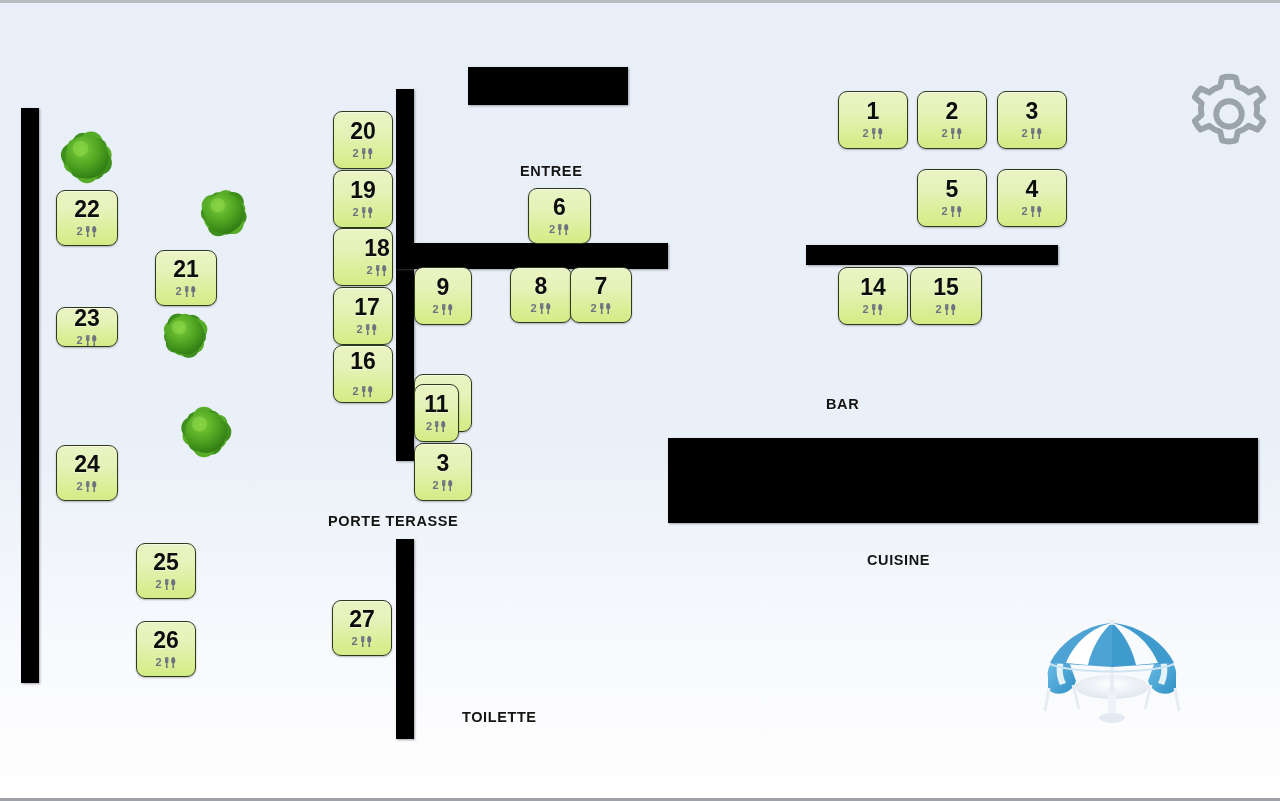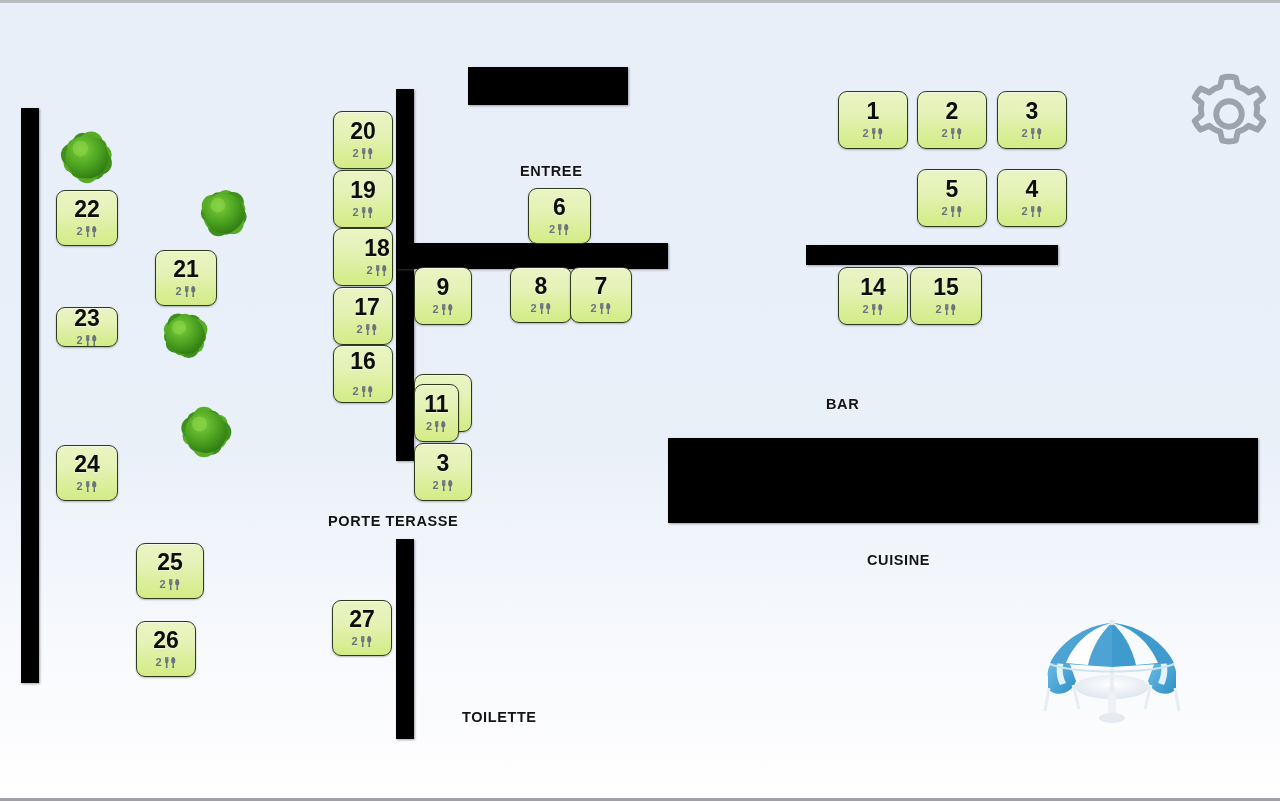--- a/index.html
+++ b/index.html
@@ -598,21 +598,21 @@
                 <rect x="1.2" y="1" width="1.3" height="4.6" rx="0.5"></rect>
                 <rect x="3.4" y="1" width="1.3" height="4.6" rx="0.5"></rect>
                 <rect x="2.3" y="1" width="1.3" height="4.6" rx="0.5"></rect>
                 <path d="M1.2 5.2 h3.5 v1 a1.7 1.7 0 0 1 -1.1 1.6 l0.3 5 h-1.9 l0.3 -5 a1.7 1.7 0 0 1 -1.1 -1.6 z"></path>
                 <path d="M9.6 1 c1.6 0 2.6 1.8 2.6 4 c0 1.7 -0.7 2.8 -1.6 3.1 l0.3 4.7 h-1.9 l0.3 -4.7 c-0.9 -0.3 -1.6 -1.4 -1.6 -3.1 c0 -2.2 1 -4 1.9 -4 z"></path>
               </g>
             </svg>
           </span>
         </div>
       </div>
-      <div class="table-card" style="left: 136px; top: 540px; width: 68px; height: 56px;">
+      <div class="table-card" style="left: 136px; top: 540px; width: 60px; height: 56px;">
         <div class="table-num">25</div>
         <div class="table-seats">
           <span class="seat-count">2</span>
           <span>
             <svg class="cutlery-icon" width="13" height="13" viewBox="0 0 14 14" xmlns="http://www.w3.org/2000/svg">
               <g fill="#6b7280">
                 <rect x="1.2" y="1" width="1.3" height="4.6" rx="0.5"></rect>
                 <rect x="3.4" y="1" width="1.3" height="4.6" rx="0.5"></rect>
                 <rect x="2.3" y="1" width="1.3" height="4.6" rx="0.5"></rect>
                 <path d="M1.2 5.2 h3.5 v1 a1.7 1.7 0 0 1 -1.1 1.6 l0.3 5 h-1.9 l0.3 -5 a1.7 1.7 0 0 1 -1.1 -1.6 z"></path>

